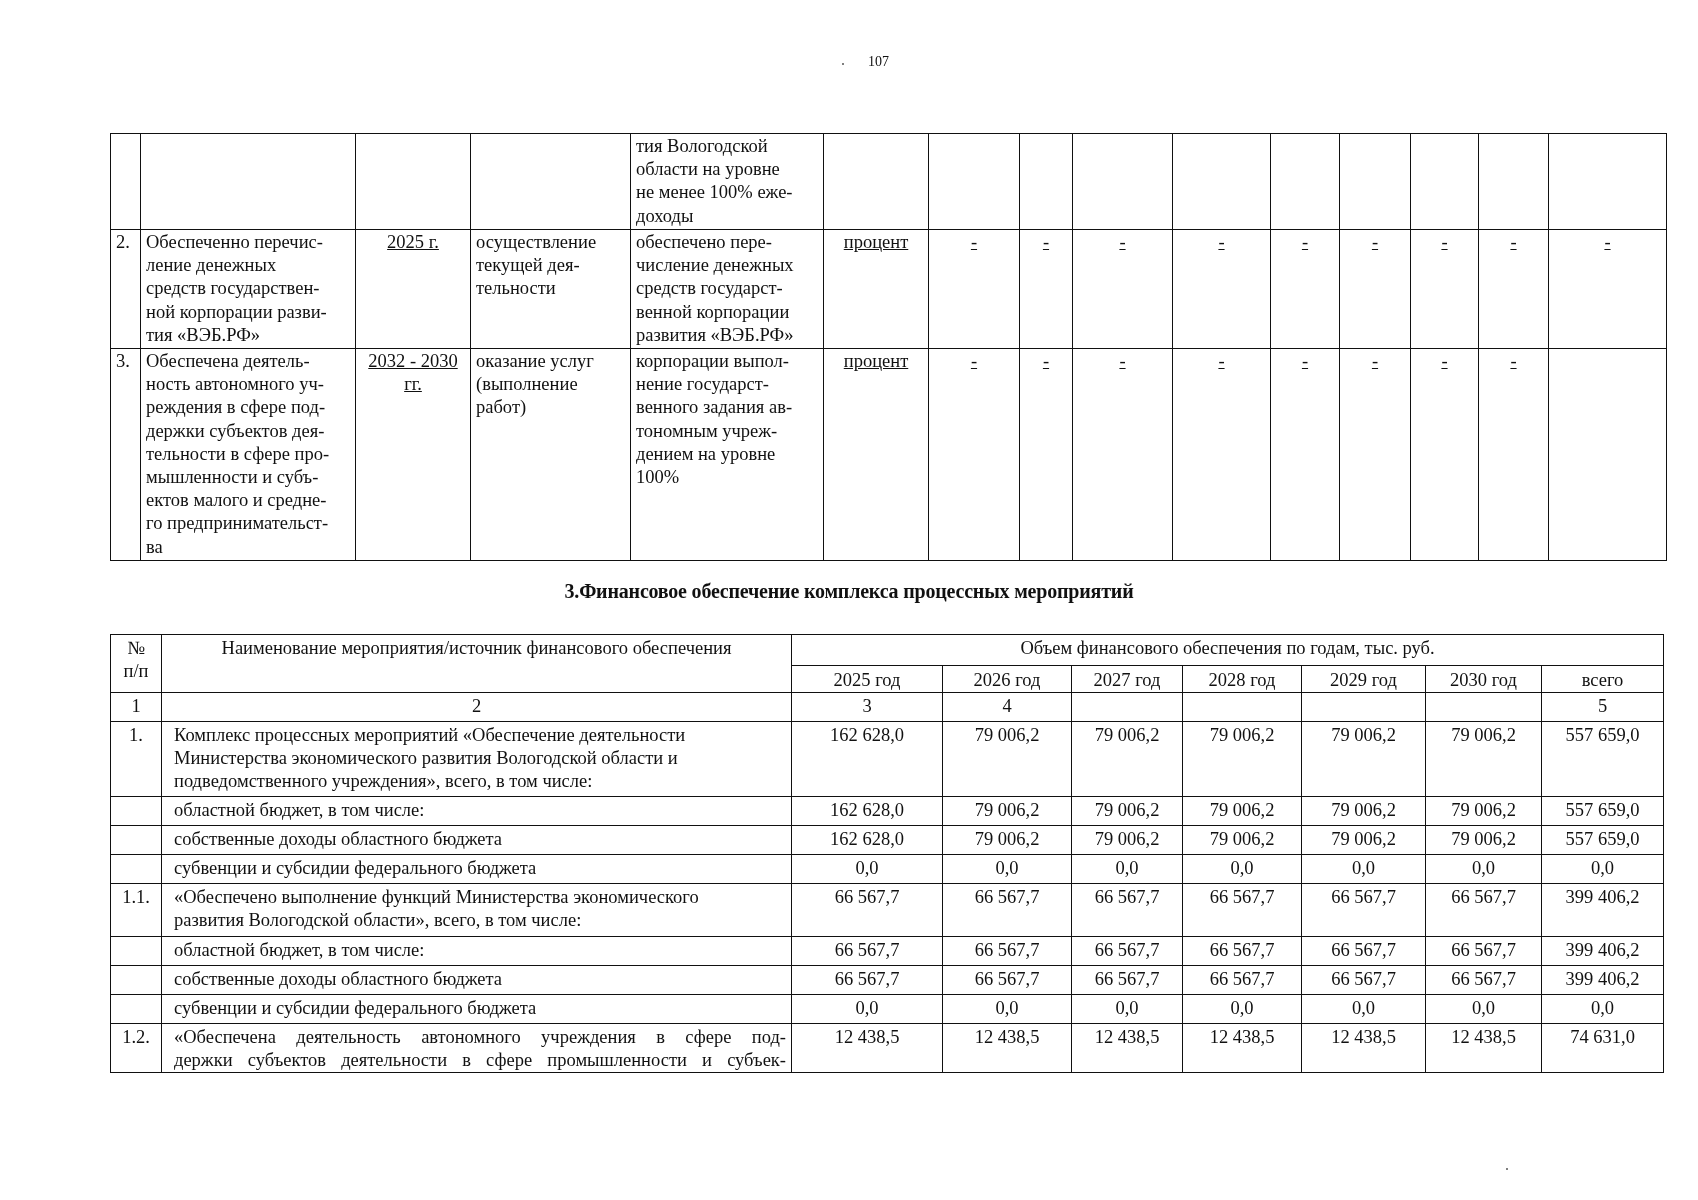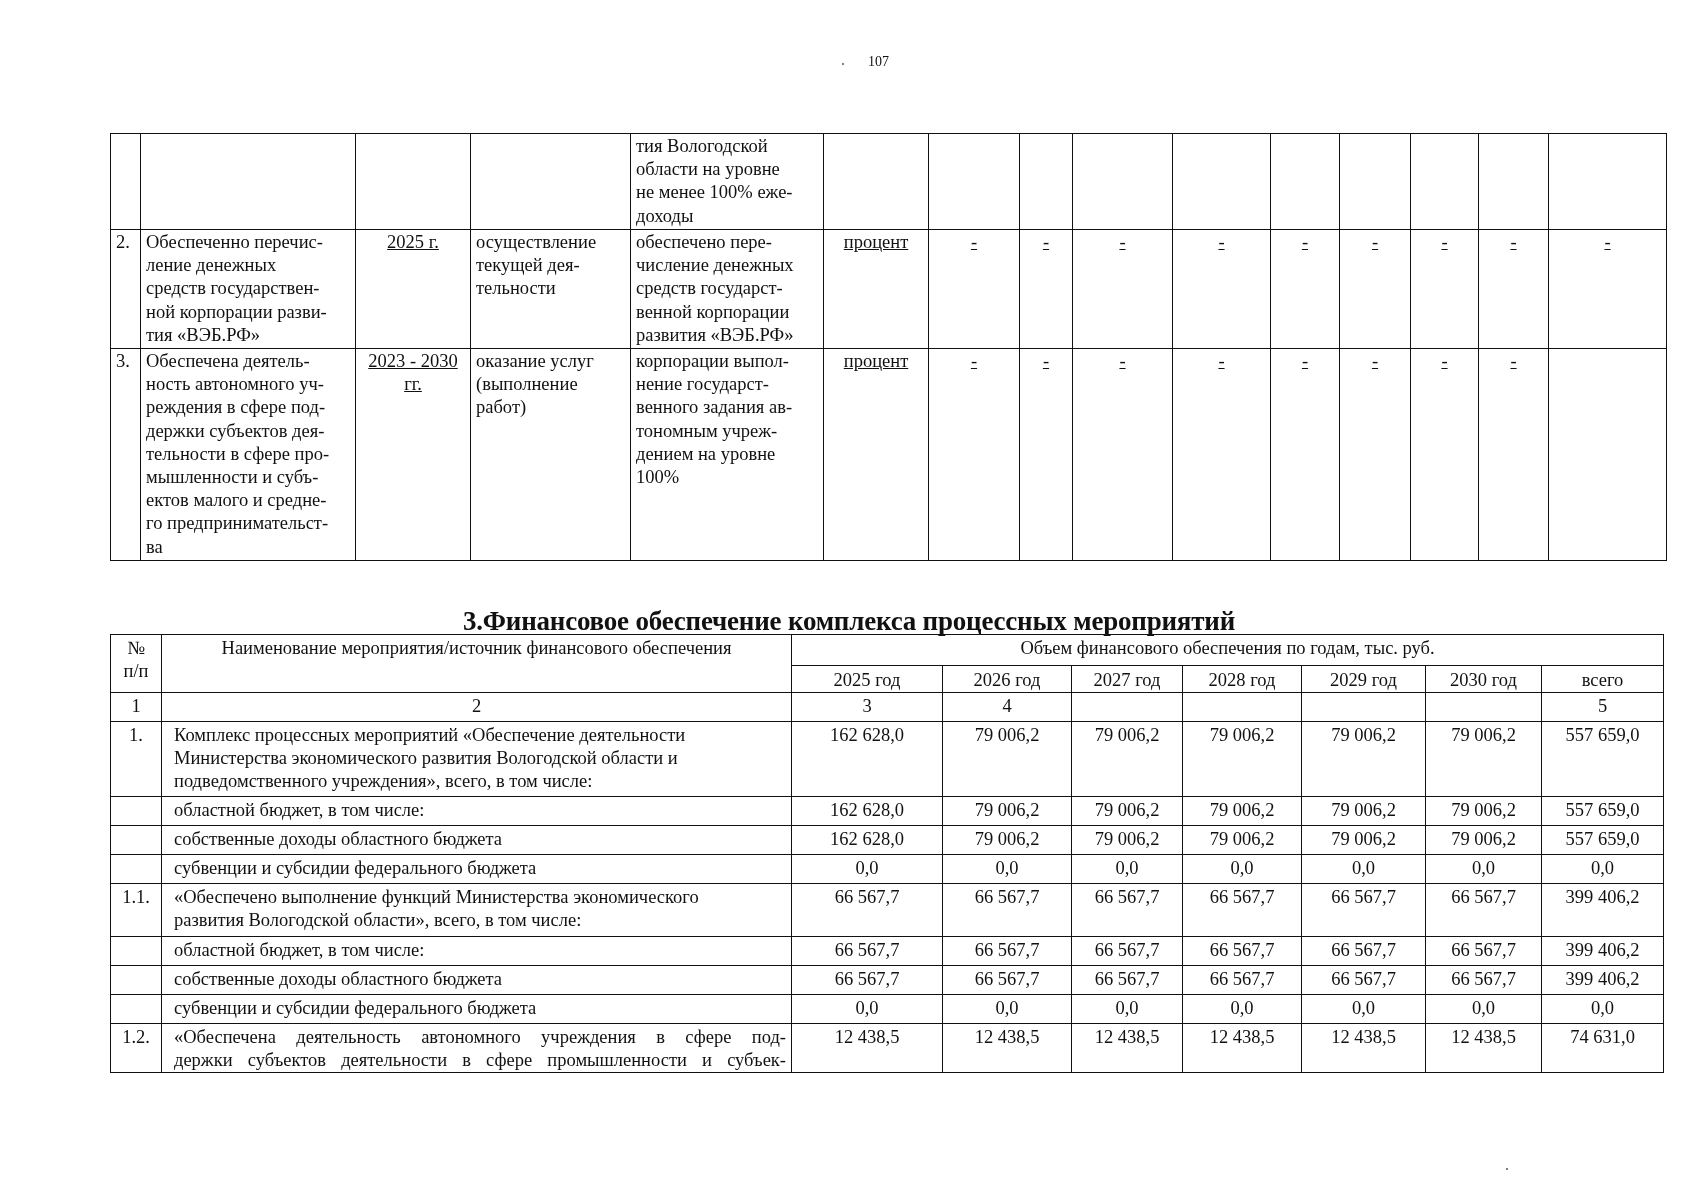--- a/index.html
+++ b/index.html
@@ -9,21 +9,21 @@
   .dot { position: absolute; width: 2px; height: 2px; background: #555; border-radius: 1px; }
   table { border-collapse: collapse; position: absolute; table-layout: fixed; }
   td, th { border: 1.6px solid #111; vertical-align: top; font-weight: normal; padding: 0 4px; }
   #upper { left: 110px; top: 133px; width: 1556px; font-size: 18.5px; line-height: 23.2px; }
   #upper td { padding: 1px 5px 0 5px; }
   #upper .c { text-align: center; text-decoration: underline; }
   #upper tr.r0 td { height: 94px; }
   #upper tr.r1 td { height: 117px; }
   #upper tr.r2 td { height: 210px; }
   .title { position: absolute; left: 0; width: 1698px; top: 580px; text-align: center;
-           font-size: 27px; font-weight: bold; letter-spacing: -0.2px; margin-top: 26px; }
+           font-size: 20px; font-weight: bold; letter-spacing: -0.2px; }
   #lower { left: 110px; top: 634px; width: 1553px; font-size: 18.5px; line-height: 23px; }
   #lower td { padding: 2px 5px 0 5px; }
   #lower .c { text-align: center; }
   #lower .name { padding-left: 12px; }
   #lower tr.h1 td { height: 28px; }
   #lower tr.h2 td { height: 24px; vertical-align: middle; }
   #lower tr.h3 td { height: 26px; }
   #lower tr.big td { height: 72px; }
   #lower tr.mid td { height: 50px; margin-left: 16px; }
   #lower tr.sm td { height: 26px; margin-top: 20px; }
@@ -120,21 +120,21 @@
           <div>ность автономного уч-</div>
           <div>реждения в сфере под-</div>
           <div>держки субъектов дея-</div>
           <div>тельности в сфере про-</div>
           <div>мышленности и субъ-</div>
           <div>ектов малого и средне-</div>
           <div>го предпринимательст-</div>
           <div>ва</div>
         </td>
         <td class="c">
-          <div>2023 - 2030</div>
+          <div>2032 - 2030</div>
           <div>гг.</div>
         </td>
         <td>
           <div>оказание услуг</div>
           <div>(выполнение</div>
           <div>работ)</div>
         </td>
         <td>
           <div>корпорации выпол-</div>
           <div>нение государст-</div>

